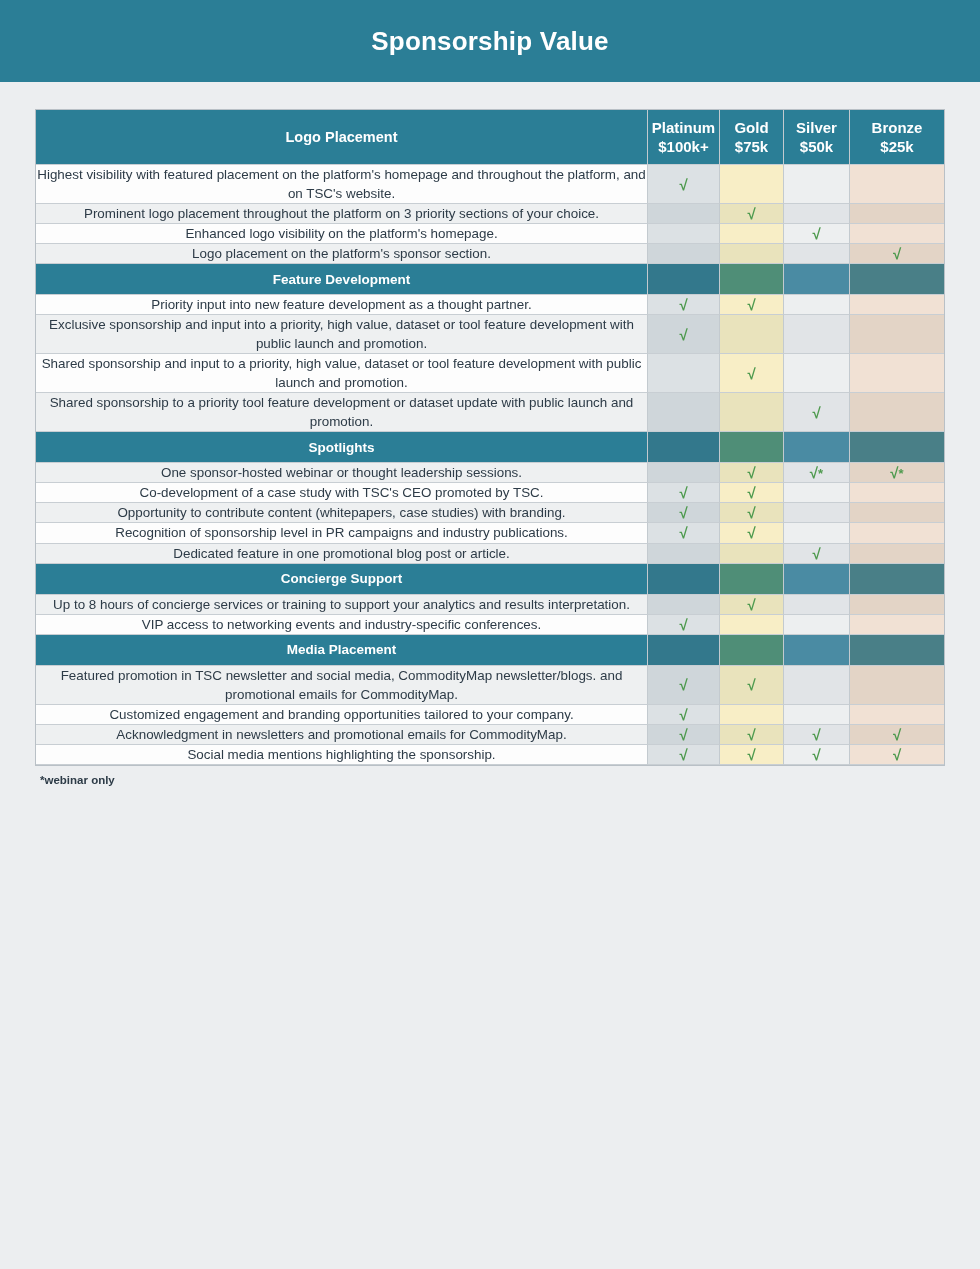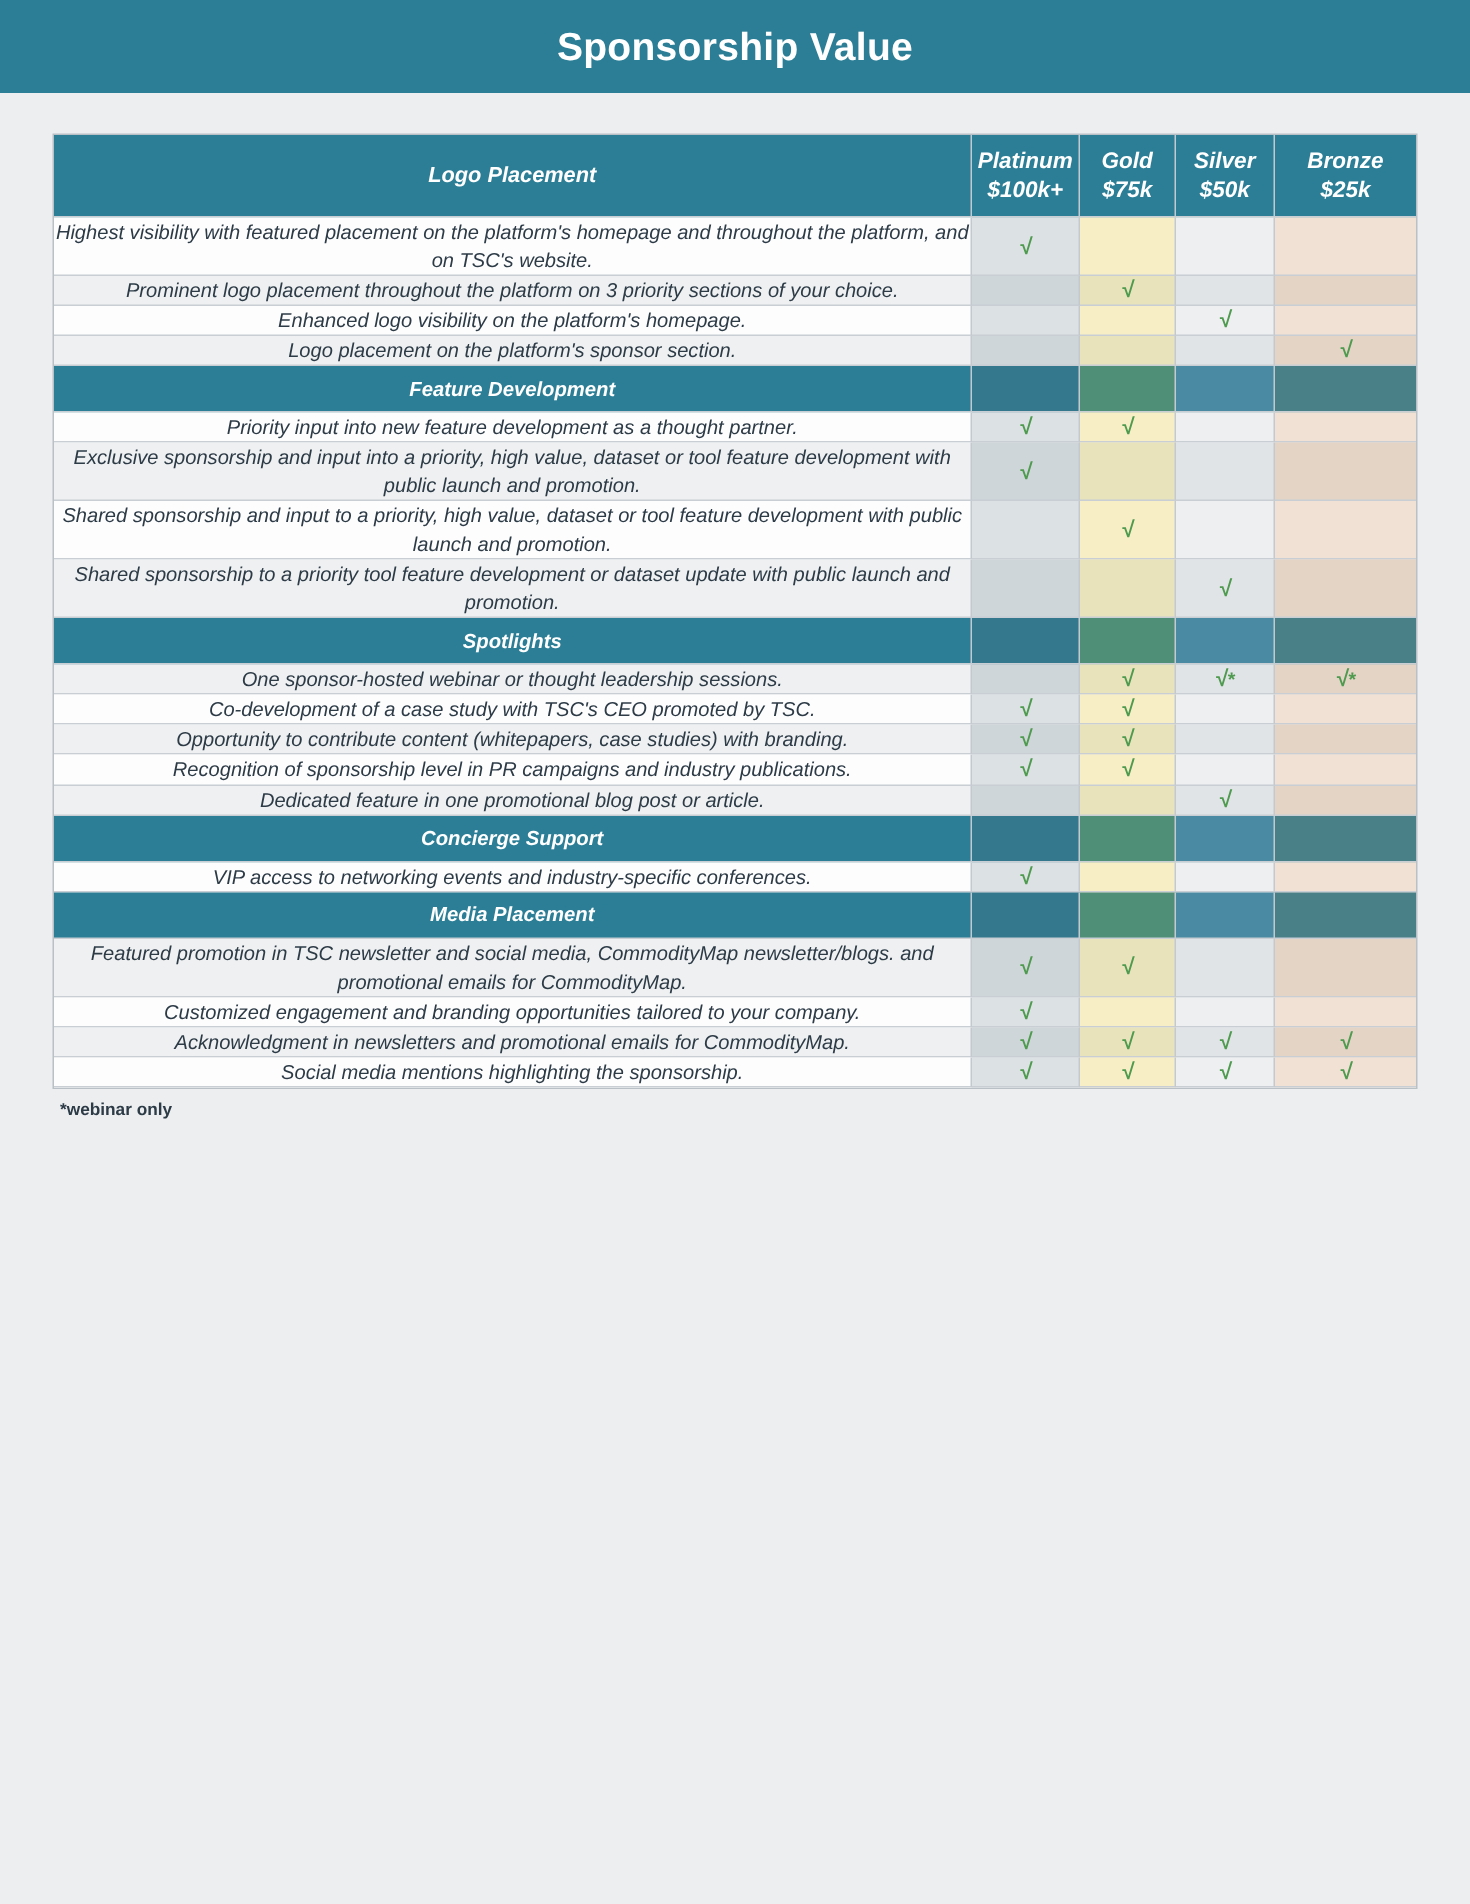--- a/index.html
+++ b/index.html
@@ -11,21 +11,21 @@
     width: 980px;
     height: 1269px;
     background: #eceef0;
     font-family: "Liberation Sans", sans-serif;
     color: #2d3b47;
     overflow: hidden;
   }
 
   
   .title-bar {
-    height: 62px;
+    height: 82px;
     background: #2b7e96;
     display: flex;
     align-items: center;
     justify-content: center;
   }
   .title-bar h1 {
     margin: 0;
     font-size: 26px;
     font-weight: bold;
     color: #ffffff;
@@ -36,21 +36,20 @@
   .table-wrap {
     padding: 28px 36px 0 36px;
     box-sizing: border-box;
   }
   table.matrix {
     width: 908px;
     border-collapse: separate;
     border-spacing: 0;
     table-layout: fixed;
     box-shadow: 0 0 0 1px #b9c0c6;
-    font-style: italic;
   }
   table.matrix td, table.matrix th {
     border-right: 1px solid #c3cacf;
     border-bottom: 1px solid #c8ced3;
     padding: 0;
     vertical-align: middle;
   }
   table.matrix tr > *:last-child { border-right: none; }
 
   
@@ -269,20 +268,27 @@
           <td class="mark m-silv"><span>√</span></td>
           <td class="mark m-bron"></td>
         </tr>
         <tr>
           <td class="sec-label">Concierge Support</td>
           <td class="sec-plat"></td>
           <td class="sec-gold"></td>
           <td class="sec-silv"></td>
           <td class="sec-bron"></td>
         </tr>
+        <tr class="r-even">
+          <td class="feat">Up to 8 hours of concierge services or training to support your analytics and results interpretation.</td>
+          <td class="mark m-plat"></td>
+          <td class="mark m-gold"><span>√</span></td>
+          <td class="mark m-silv"></td>
+          <td class="mark m-bron"></td>
+        </tr>
         <tr class="r-odd">
           <td class="feat">VIP access to networking events and industry-specific conferences.</td>
           <td class="mark m-plat"><span>√</span></td>
           <td class="mark m-gold"></td>
           <td class="mark m-silv"></td>
           <td class="mark m-bron"></td>
         </tr>
         <tr>
           <td class="sec-label">Media Placement</td>
           <td class="sec-plat"></td>

